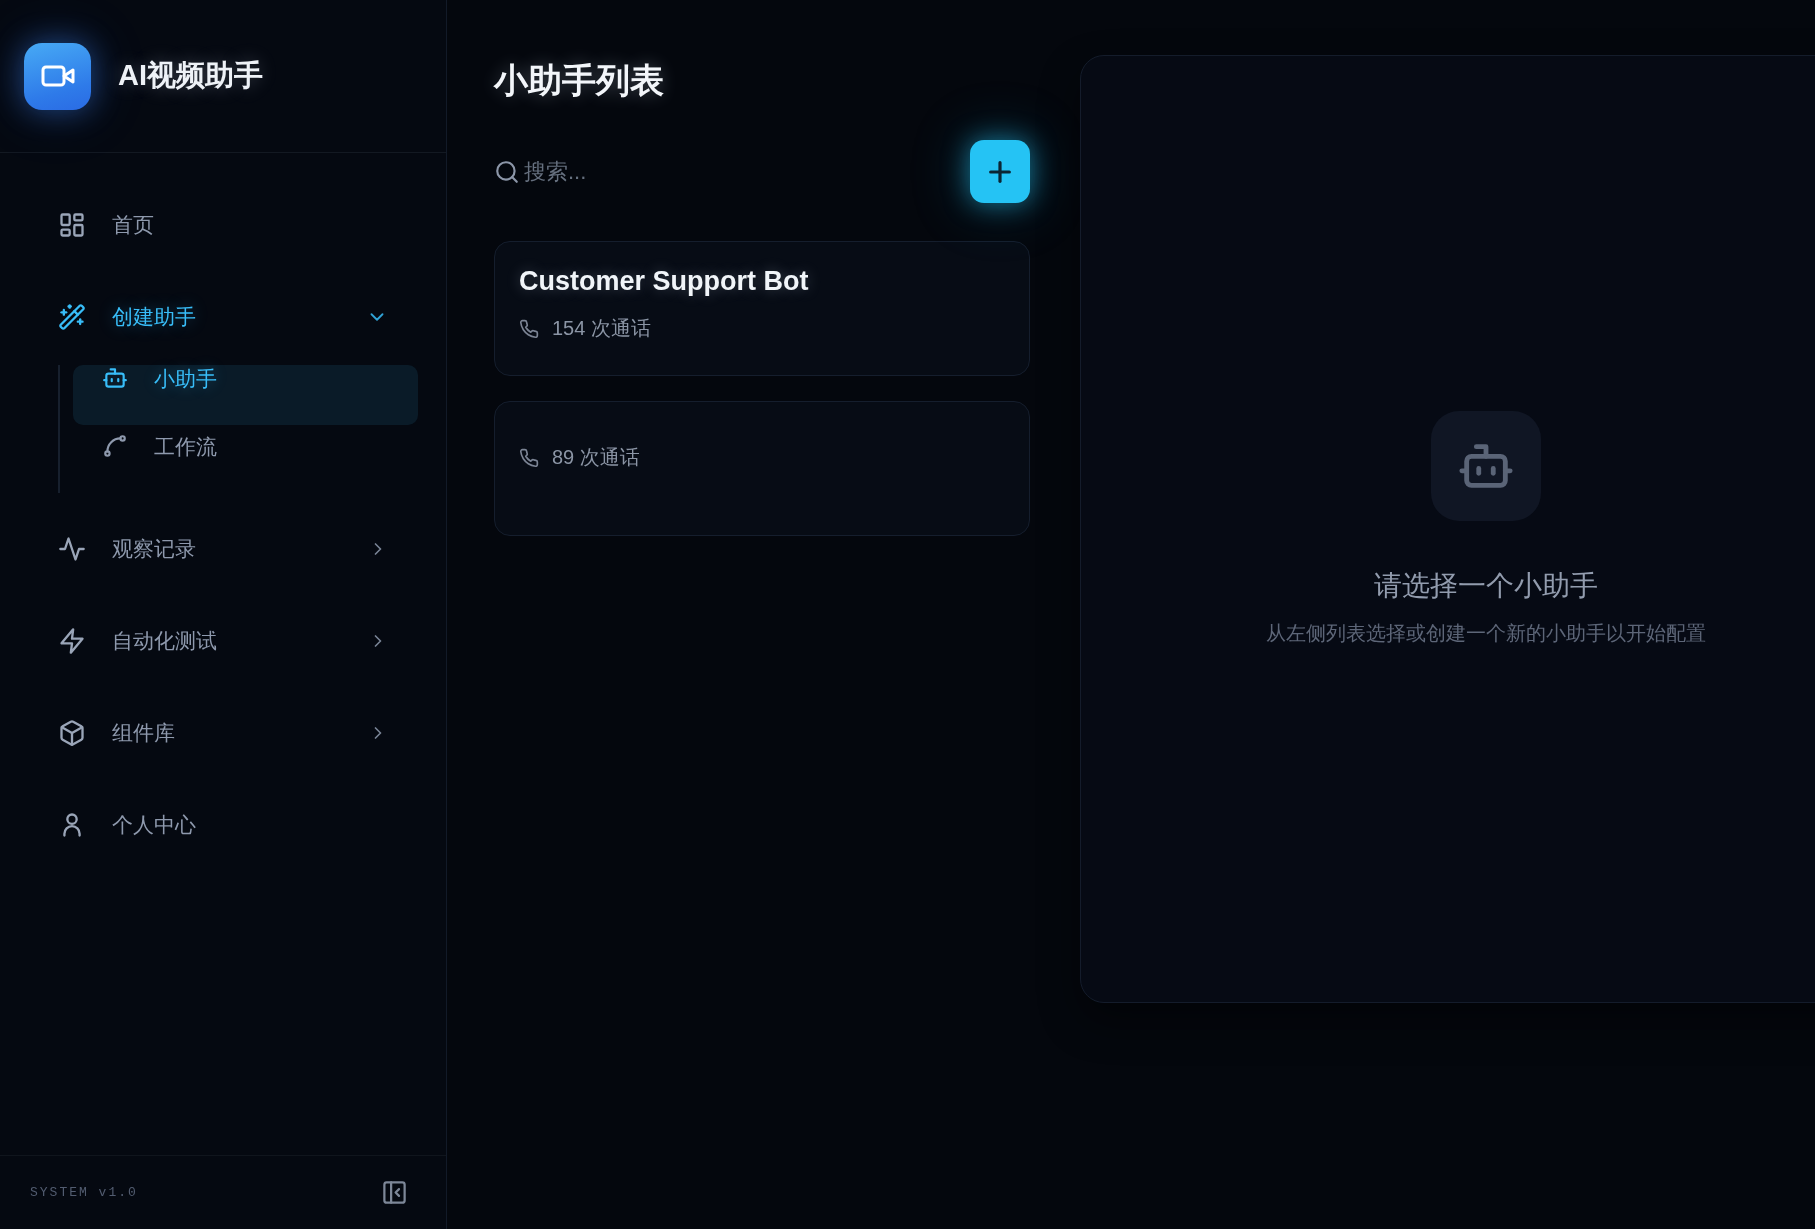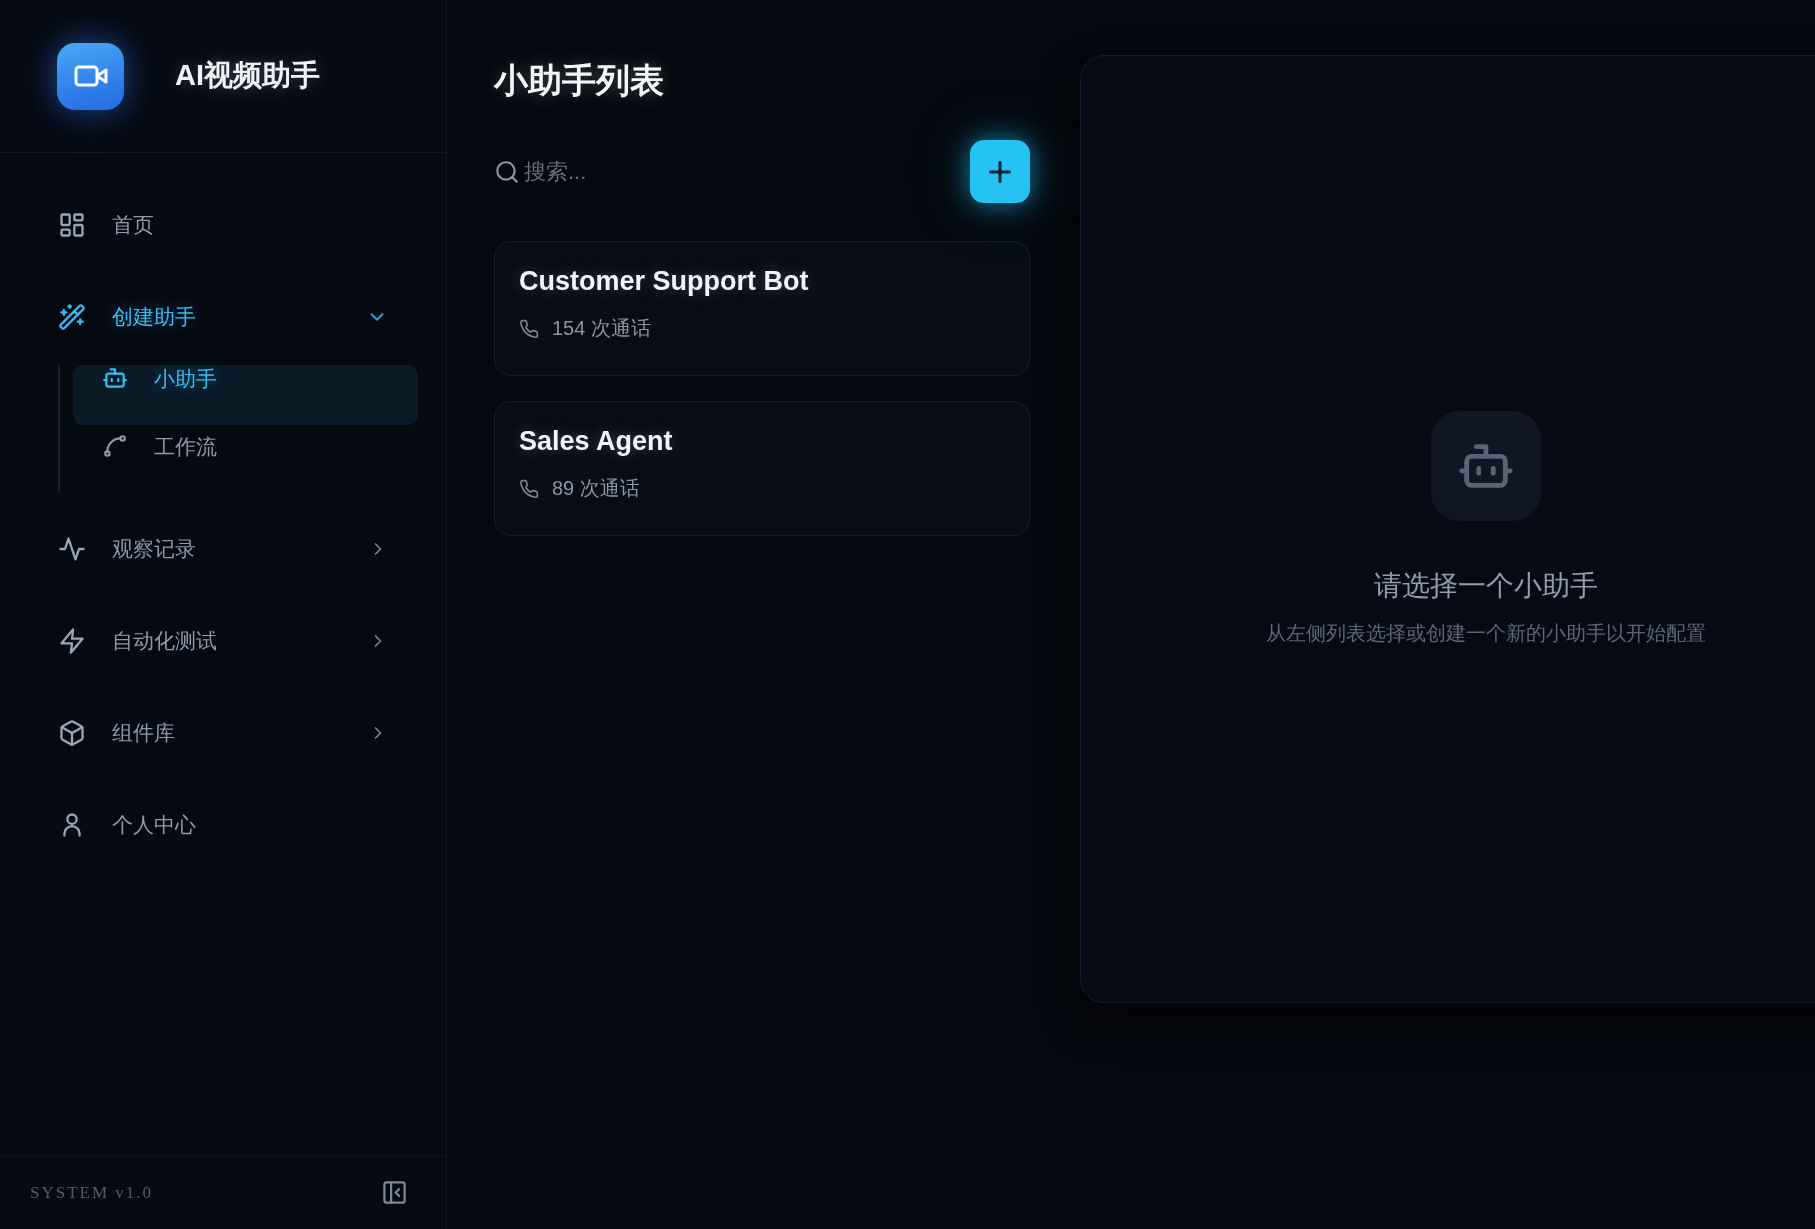--- a/index.html
+++ b/index.html
@@ -12,23 +12,22 @@
   }
   svg { display:block; }
 
   
   .sidebar {
     position:absolute; left:0; top:0; width:447px; height:1229px;
     background:#050911;
     border-right:1px solid #121a28;
   }
   .sidebar-header {
-    height:153px; display:flex; align-items:center; padding-left:57px;
+    height:153px; display:flex; align-items:center; padding-left:24px;
     border-bottom:1px solid rgba(148,163,184,.10);
-    gap:24px;
   }
   .logo-box {
     width:67px; height:67px; border-radius:18px;
     background:linear-gradient(165deg,#47aaf5 0%,#2e7ae9 70%,#2a6be4 100%);
     display:flex; align-items:center; justify-content:center;
     box-shadow:0 0 30px rgba(59,130,246,.45), 0 0 60px rgba(59,130,246,.18);
   }
   .app-title {
     margin-left:27px; font-size:29px; font-weight:bold; color:#eef2f7;
     text-shadow:0 0 18px rgba(230,240,255,.25);
@@ -56,22 +55,22 @@
     text-shadow:0 0 14px rgba(56,189,248,.35);
   }
   .sub-item.active .nv-icon { color:#38bdf8; }
   .sub-item .nv-icon { color:#8e99ad; }
   .sidebar-footer {
     position:absolute; left:0; bottom:0; width:100%; height:74px;
     border-top:1px solid rgba(148,163,184,.08);
     display:flex; align-items:center; padding:0 38px 0 30px;
   }
   .version {
-    font-family:Liberation Serif, serif;
-    font-size:17px; letter-spacing:2px; color:#525c70;
+    font-family:Liberation Mono, monospace;
+    font-size:13px; letter-spacing:2px; color:#525c70;
   }
   .collapse-btn { margin-left:auto; color:#7d8798; cursor:pointer; background:none; border:none; }
 
   
   .list-col {
     position:absolute; left:448px; top:0; width:632px; height:957px;
     padding:58px 50px 0 46px;
   }
   .list-title {
     font-size:34px; font-weight:bold; color:#f3f6fa;
@@ -299,21 +298,20 @@
         <span class="nv-icon">
           <svg width="20" height="20" viewBox="0 0 24 24" fill="none" stroke="currentColor" stroke-width="2" stroke-linecap="round" stroke-linejoin="round">
             <path d="M22 16.92v3a2 2 0 0 1-2.18 2 19.79 19.79 0 0 1-8.63-3.07 19.5 19.5 0 0 1-6-6 19.79 19.79 0 0 1-3.07-8.67A2 2 0 0 1 4.11 2h3a2 2 0 0 1 2 1.72 12.84 12.84 0 0 0 .7 2.81 2 2 0 0 1-.45 2.11L8.09 9.91a16 16 0 0 0 6 6l1.27-1.27a2 2 0 0 1 2.11-.45 12.84 12.84 0 0 0 2.81.7A2 2 0 0 1 22 16.92z"></path>
           </svg>
         </span>
         <span>154 次通话</span>
       </div>
     </div>
 
     <div class="assist-card">
-      <div class="card-title">Sales Agent</div>
       <div class="card-meta">
         <span class="nv-icon">
           <svg width="20" height="20" viewBox="0 0 24 24" fill="none" stroke="currentColor" stroke-width="2" stroke-linecap="round" stroke-linejoin="round">
             <path d="M22 16.92v3a2 2 0 0 1-2.18 2 19.79 19.79 0 0 1-8.63-3.07 19.5 19.5 0 0 1-6-6 19.79 19.79 0 0 1-3.07-8.67A2 2 0 0 1 4.11 2h3a2 2 0 0 1 2 1.72 12.84 12.84 0 0 0 .7 2.81 2 2 0 0 1-.45 2.11L8.09 9.91a16 16 0 0 0 6 6l1.27-1.27a2 2 0 0 1 2.11-.45 12.84 12.84 0 0 0 2.81.7A2 2 0 0 1 22 16.92z"></path>
           </svg>
         </span>
         <span>89 次通话</span>
       </div>
     </div>
 

